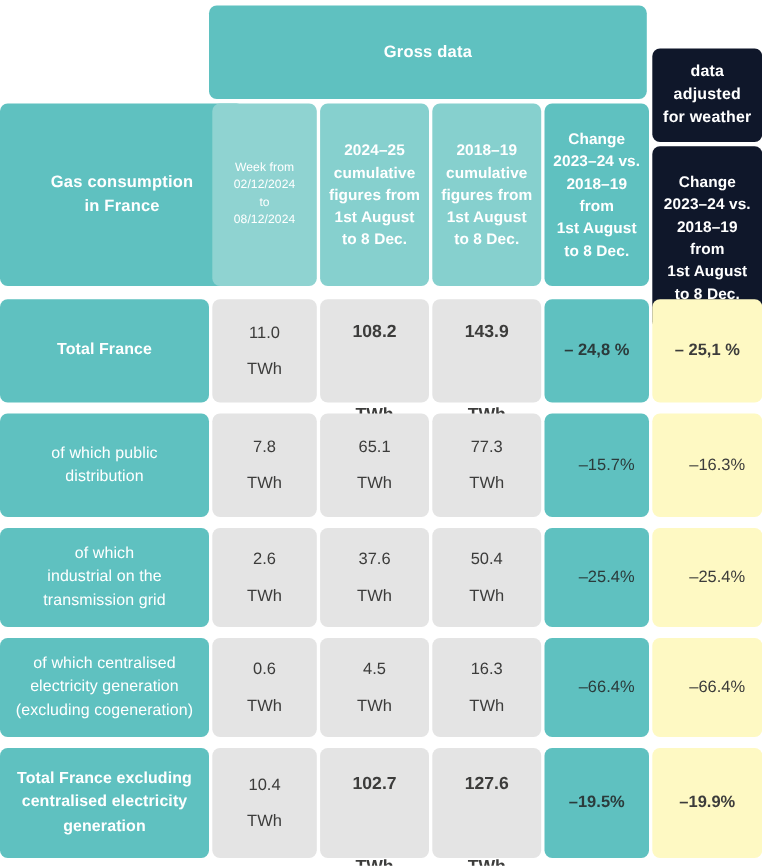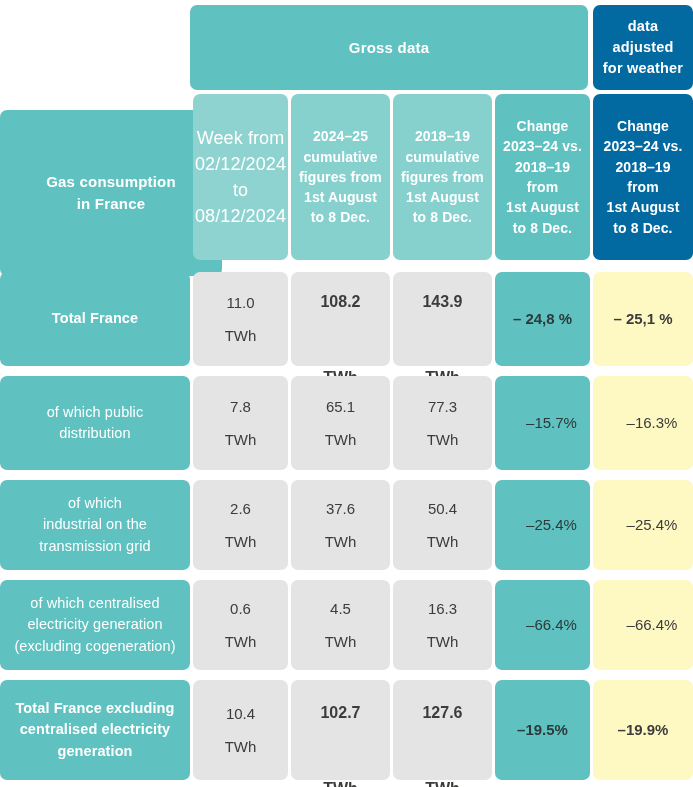--- a/index.html
+++ b/index.html
@@ -31,29 +31,29 @@
     text-align: center;
     border-radius: 7px;
     line-height: 1.45;
     padding: 2px 6px;
   }
 
   
   .c-teal        { background: #5fc1c0; color: #ffffff; }
   .c-teal-light  { background: #8fd3d1; color: #ffffff; }
   .c-teal-light2 { background: #86d0ce; color: #ffffff; }
-  .c-pink        { background: #0369a1; color: #ffffff; }
+  .c-pink        { background: #0f172a; color: #ffffff; margin-top: 39px; }
   .c-pink-light  { background: #fef9c3; color: #3c3c3b; }
   .c-gray        { background: #e4e4e4; color: #3c3c3b; }
   .c-teal-data   { background: #5fc1c0; color: #2b3b3b; }
 
   .hdr-group   { font-size: 15px; font-weight: 700; letter-spacing: .2px; }
   .hdr-group-s { font-size: 14.5px; font-weight: 700; letter-spacing: .2px; }
   .hdr-col     { font-size: 14px; font-weight: 700; letter-spacing: .1px; }
-  .hdr-col-lt   { font-size: 18px; font-weight: 400; letter-spacing: .1px; }
+  .hdr-col-lt   { font-size: 11px; font-weight: 400; letter-spacing: .1px; }
   .hdr-corner  { font-size: 15px; font-weight: 700; letter-spacing: .2px; }
 
   .rowlabel-b  { font-size: 14.5px; font-weight: 700; letter-spacing: .1px; }
   .rowlabel-r  { font-size: 14.5px; font-weight: 400; letter-spacing: .1px; }
 
   .val-b       { font-size: 16px; font-weight: 700; margin-top: 41px; }
   .val-r       { font-size: 15px; font-weight: 400; }
   .pct-b       { font-size: 15px; font-weight: 700; }
   .pct-r       { font-size: 15px; font-weight: 400; padding-left: 24px; }
 
@@ -71,21 +71,21 @@
 <body>
 
 <div class="table-wrap">
 
   <div class="cell c-teal hdr-group multi" style="left:190px; top:5px; width:398px; height:85px;">Gross data</div>
 
   <div class="cell c-pink hdr-group-s multi" style="left:593px; top:5px; width:100px; height:85px;">data
 adjusted
 for weather</div>
 
-  <div class="cell c-teal hdr-corner multi" style="left:0px; top:110px; width:222px; height:166px;">Gas consumption
+  <div class="cell c-teal hdr-corner multi" style="left:0px; top:94px; width:222px; height:166px;">Gas consumption
 in France</div>
 
   <div class="cell c-teal-light hdr-col-lt multi" style="left:193px; top:94px; width:95px; height:166px;">Week from
 02/12/2024
 to
 08/12/2024</div>
 
   <div class="cell c-teal-light2 hdr-col multi" style="left:291px; top:94px; width:99px; height:166px;">2024–25
 cumulative
 figures from

